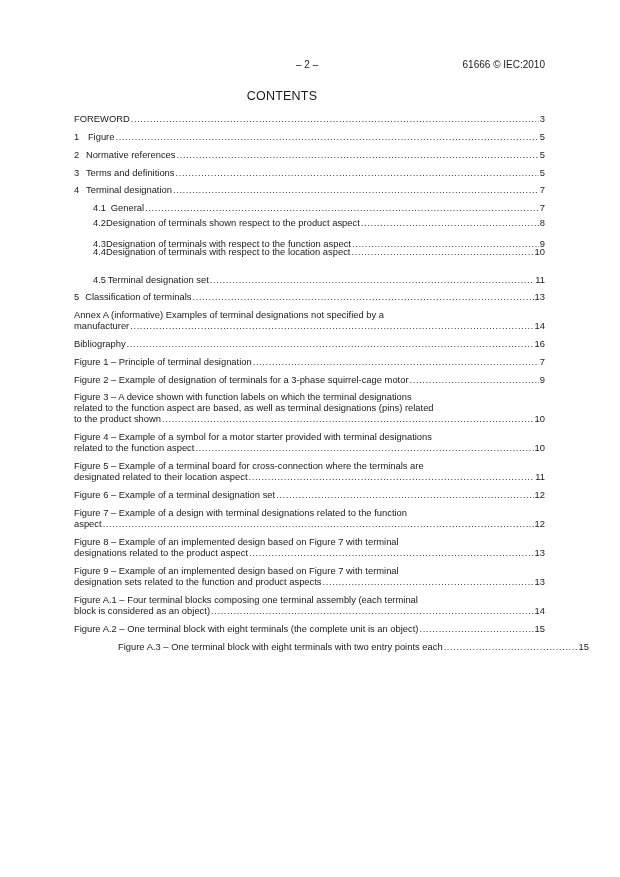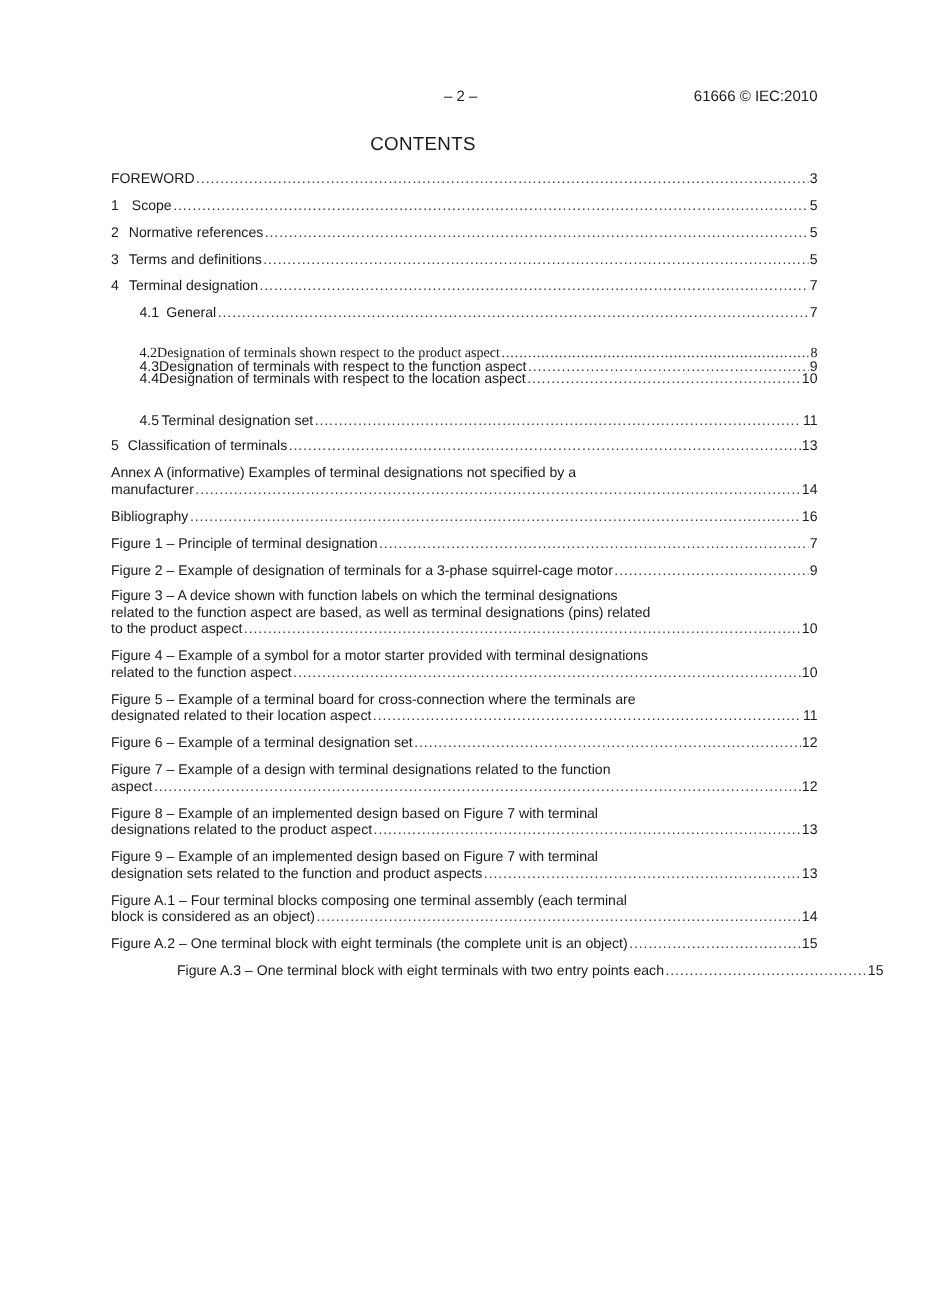--- a/index.html
+++ b/index.html
@@ -41,21 +41,21 @@
       <div class="line">
           <span class="txt">FOREWORD</span>
           <span class="dots"></span>
           <span class="pg">3</span>
         </div>
     </div>
 
     <div class="entry" style="top:18px;">
       <div class="line">
           <span class="num n1">1</span>
-          <span class="txt">Scope</span>
+          <span class="txt">Figure</span>
           <span class="dots"></span>
           <span class="pg">5</span>
         </div>
     </div>
 
     <div class="entry" style="top:36px;">
       <div class="line">
           <span class="num n1">2</span>
           <span class="txt">Normative references</span>
           <span class="dots"></span>
@@ -83,21 +83,21 @@
 
     <div class="entry" style="top:89px;">
       <div class="line indent">
           <span class="num n2">4.1</span>
           <span class="txt">General</span>
           <span class="dots"></span>
           <span class="pg">7</span>
         </div>
     </div>
 
-    <div class="entry" style="top:118px;font-family:Liberation Serif, serif;">
+    <div class="entry" style="top:104px;">
       <div class="line indent">
           <span class="num n2">4.2</span>
           <span class="txt">Designation of terminals shown respect to the product aspect</span>
           <span class="dots"></span>
           <span class="pg">8</span>
         </div>
     </div>
 
     <div class="entry" style="top:125px;">
       <div class="line indent">
@@ -165,21 +165,21 @@
       <div class="line">
           <span class="txt">Figure 2 – Example of designation of terminals for a 3-phase squirrel-cage motor</span>
           <span class="dots"></span>
           <span class="pg">9</span>
         </div>
     </div>
     <div class="entry" style="top:35px;">
       <div class="wrap">Figure 3 – A device shown with function labels on which the terminal designations</div>
       <div class="wrap">related to the function aspect are based, as well as terminal designations (pins) related</div>
       <div class="line">
-          <span class="txt">to the product aspect</span>
+          <span class="txt">to the product shown</span>
           <span class="dots"></span>
           <span class="pg">10</span>
         </div>
     </div>
     <div class="entry" style="top:75px;">
       <div class="wrap">Figure 4 – Example of a symbol for a motor starter provided with terminal designations</div>
       <div class="line">
           <span class="txt">related to the function aspect</span>
           <span class="dots"></span>
           <span class="pg">10</span>

